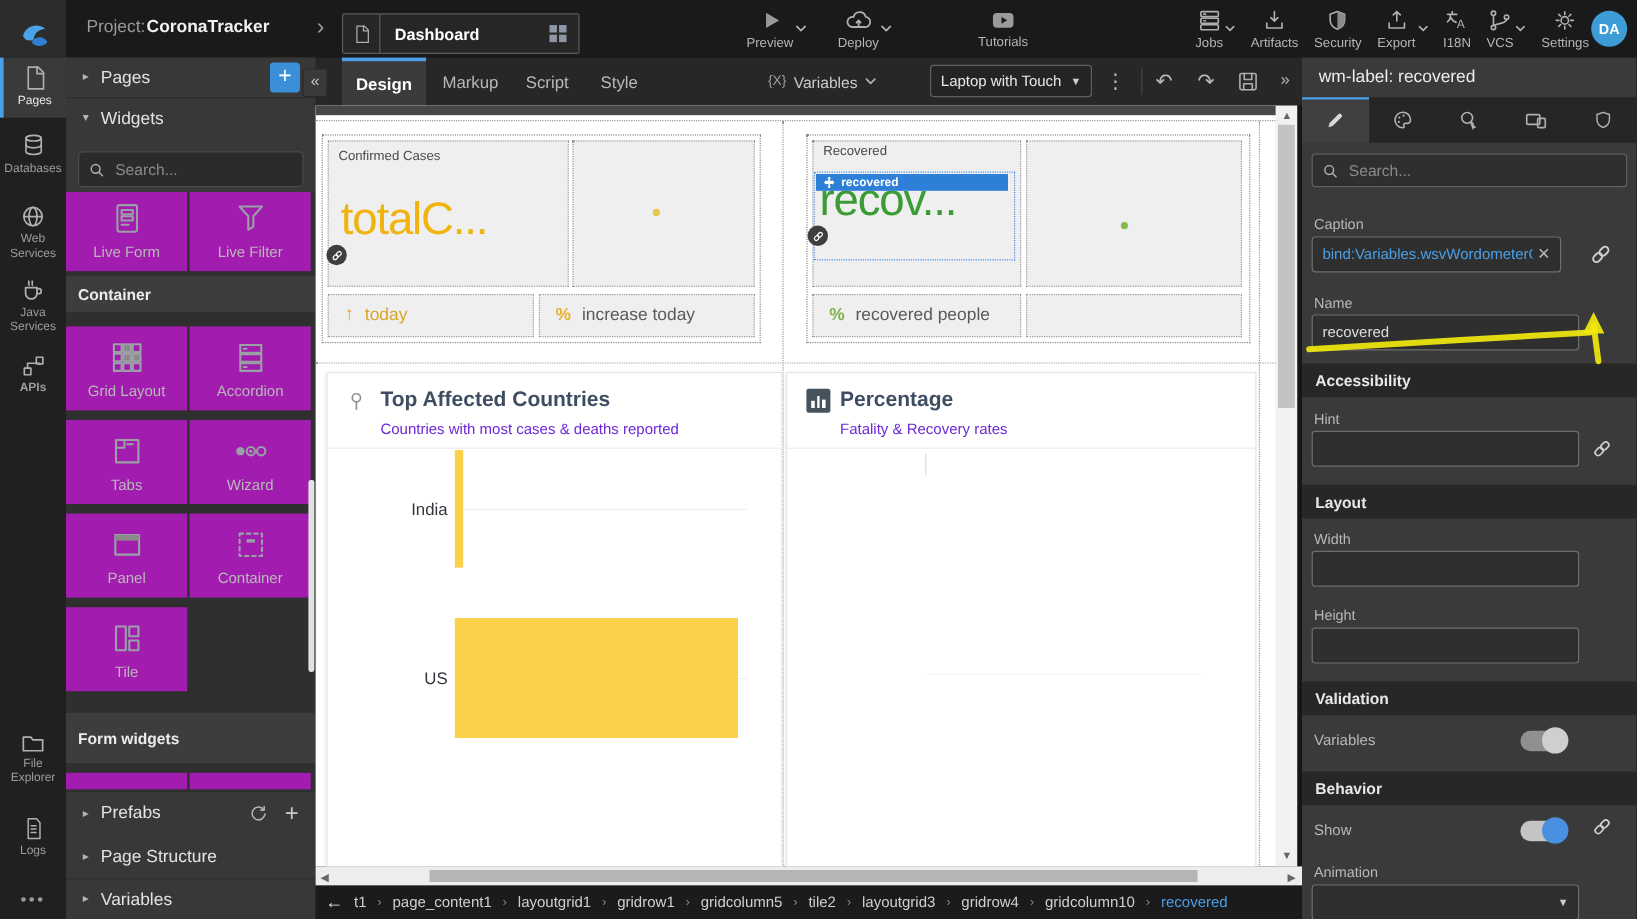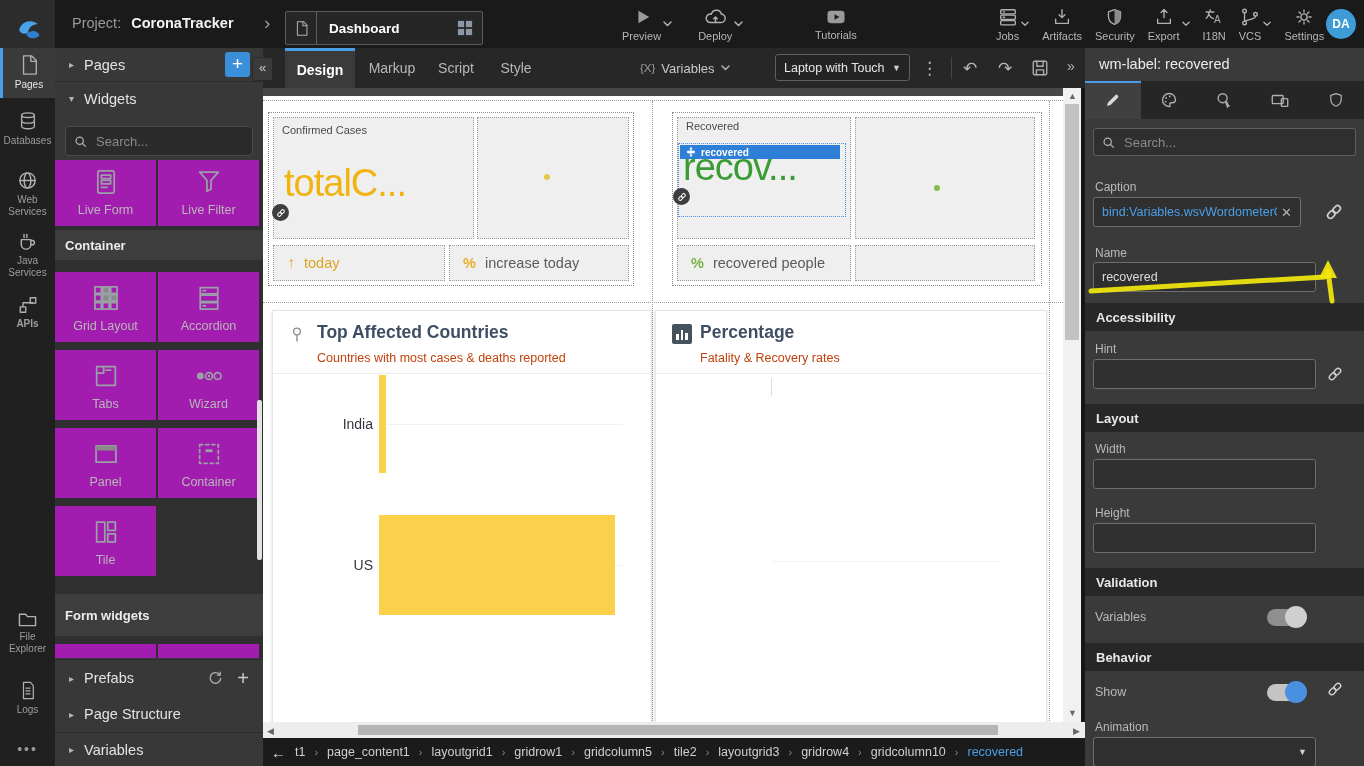--- a/index.html
+++ b/index.html
@@ -7,21 +7,21 @@
          font-family:"Liberation Sans","DejaVu Sans",sans-serif;-webkit-font-smoothing:antialiased;}
   .abs{position:absolute;}
   svg{display:block;}
   .st{fill:none;stroke:#b0b0b0;stroke-width:1.5;stroke-linecap:round;stroke-linejoin:round;}
   .stw{fill:none;stroke:#9aa0a6;stroke-width:1.5;stroke-linecap:round;stroke-linejoin:round;}
 
   
   .topbar{left:0;top:0;width:1364px;height:48px;background:#1a1a1a;}
   .logo{left:0;top:0;width:55px;height:48px;background:#2c2c2c;display:flex;align-items:center;justify-content:center;}
   .projline{left:72px;top:15px;font-size:14.5px;color:#9a9a9a;}
-  .projline b{color:#f2f2f2;font-weight:bold;margin-left:10px;}
+  .projline b{color:#f2f2f2;font-weight:bold;margin-left:1px;}
   .tb-chev{color:#9a9a9a;font-size:19px;}
   .pagetab{left:285px;top:11px;width:196px;height:32px;background:#262626;border:1px solid #5c5c5c;border-radius:2px;display:flex;align-items:center;}
   .pagetab .fcell{width:30px;height:100%;display:flex;align-items:center;justify-content:center;border-right:1px solid #5c5c5c;}
   .pagetab .plabel{flex:1;color:#fff;font-weight:bold;font-size:13.5px;padding-left:12px;}
   .pagetab .gicon{margin-right:9px;}
   .tb-item{display:flex;flex-direction:column;align-items:center;gap:3px;color:#b5b5b5;font-size:11px;cursor:default;}
   .tb-group{display:flex;align-items:flex-start;}
   .chevd{margin-top:14px;margin-left:2px;}
   .avatar{left:1326px;top:9px;width:30px;height:30px;border-radius:50%;background:#3d9bd6;color:#fff;font-size:12px;font-weight:bold;display:flex;align-items:center;justify-content:center;}
 
@@ -65,21 +65,21 @@
   .tile-title{position:absolute;left:8px;top:6px;font-size:11px;color:#4a4a4a;}
   .bigval{position:absolute;left:10px;font-size:38px;letter-spacing:-1px;white-space:nowrap;}
   .linkbadge{position:absolute;width:17px;height:17px;border-radius:50%;background:#3e3e3e;display:flex;align-items:center;justify-content:center;z-index:5;}
   .statcell{display:flex;align-items:center;gap:9px;padding-left:13px;font-size:14.5px;color:#5a5a5a;}
   .dotmark{position:absolute;width:6px;height:6px;border-radius:50%;}
   .selchip{position:absolute;background:#2d7fd8;display:flex;align-items:center;gap:5px;padding:0 6px;height:14px;z-index:6;}
   .selchip span{color:#fff;font-size:10px;font-weight:bold;}
   .selbox{position:absolute;border:1px dotted #4a90e2;background:#efefef;z-index:4;}
   .card{position:absolute;background:#fff;border:1px solid #e6e6e6;box-shadow:0 1px 3px rgba(0,0,0,.14);}
   .card-title{position:absolute;left:44px;top:11px;font-size:17.5px;font-weight:bold;color:#3f4d63;}
-  .card-sub{position:absolute;left:44px;top:40px;font-size:12.5px;color:#c2410c;}
+  .card-sub{position:absolute;left:44px;top:40px;font-size:12.5px;color:#6d28d9;}
   .card-div{position:absolute;left:0;top:62px;right:0;height:1px;background:#ececec;}
   .axis-label{position:absolute;font-size:14px;color:#33373d;width:60px;text-align:right;}
   .gridline{position:absolute;height:1px;background:#f1f1f1;}
   .bar-track{position:absolute;left:106px;width:236px;}
   .bar{height:100%;}
   .chart2-icon{position:absolute;left:16px;top:13px;width:20px;height:20px;background:#46525c;border-radius:2px;display:flex;align-items:flex-end;justify-content:center;gap:2px;padding-bottom:4px;box-sizing:border-box;}
   .chart2-icon i{display:block;width:2.5px;background:#fff;}
   
   .vscroll{left:800px;top:0;width:18px;height:634px;background:#f1f1f1;}
   .vthumb{left:2px;top:16px;width:14px;height:236px;background:#c2c2c2;}

